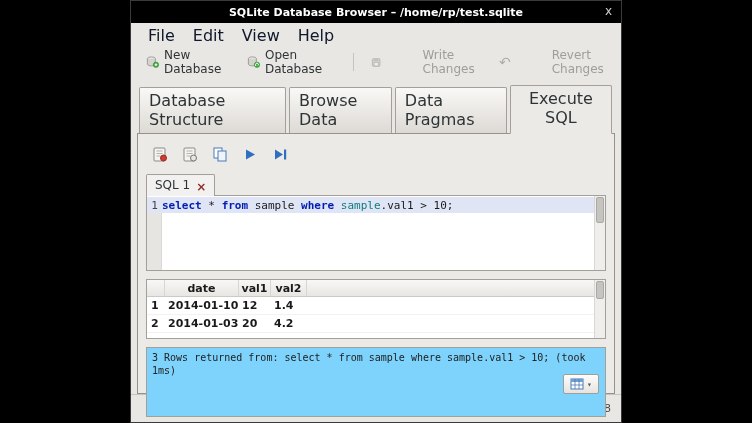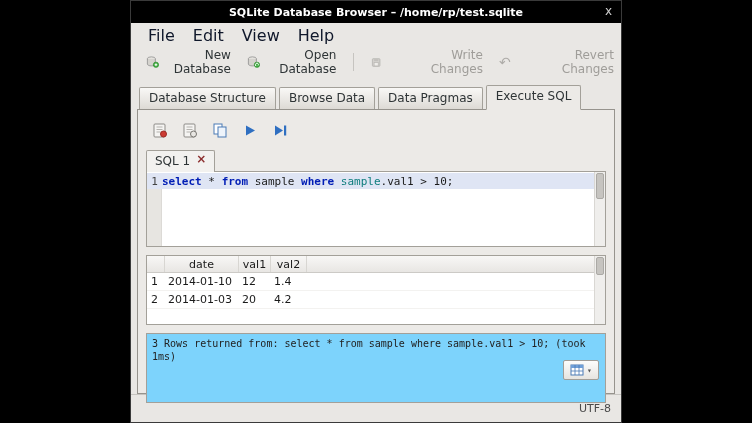--- a/index.html
+++ b/index.html
@@ -20,44 +20,44 @@
 
   
   .menubar { height:24px; display:flex; align-items:center; padding-left:8px;
              font-size:16px; color:#0f172a; flex:0 0 auto;text-align:center; }
   .menubar .mitem { padding:3px 9px; }
 
   
   .toolbar { height:30px; display:flex; align-items:center; padding-left:8px;
              gap:2px; flex:0 0 auto; }
   .tbtn { display:flex; align-items:center; gap:5px; padding:3px 7px;
-          font-size:12px; color:#2e3436;text-align:right; }
+          font-size:12px; color:#2e3436; }
   .tbtn.disabled { color:#9f9d99;gap:41px; }
   .tsep { width:1px; height:18px; background:#c6c4c0; margin:0 8px; }
 
   
   .content { flex:1; display:flex; flex-direction:column; margin:8px 6px 0 6px; min-height:0; }
   .tabstrip { display:flex; align-items:flex-end; border-bottom:1px solid #96938d;
               padding-left:2px; flex:0 0 auto; }
   .tab { border:1px solid #a3a099; border-bottom:none; margin-right:3px;
-         padding:3px 9px 4px 9px; font-size:12px; color:#2e3436;
+         padding:3px 9px 4px 9px; font-size:16px; color:#2e3436;
          background:linear-gradient(#f9f8f6,#dddad5); border-radius:2px 2px 0 0; }
   .tab.active { background:#eceae7; margin-bottom:-1px; padding-bottom:6px;
                 border-bottom:1px solid #eceae7; z-index:2;text-align:center; }
   .panel { flex:1; background:#eceae7; border:1px solid #96938d; border-top:none;
            padding:8px; display:flex; flex-direction:column; min-height:0; }
 
   
   .sqltools { height:24px; display:flex; align-items:center; gap:10px;
               padding-left:4px; flex:0 0 auto; }
   .itool { width:20px; height:20px; display:flex; align-items:center; justify-content:center; }
 
   
   .sqltabrow { margin-top:8px; display:flex; align-items:flex-end; flex:0 0 auto; }
-  .sqltab { display:inline-flex; align-items:flex-start; gap:6px; padding:3px 8px 4px 8px;
+  .sqltab { display:inline-flex; align-items:flex-end; gap:6px; padding:3px 8px 4px 8px;
             border:1px solid #a3a099; border-bottom:none; background:#f2f1ef;
             font-size:12px; color:#2e3436; border-radius:2px 2px 0 0;
             margin-bottom:-1px; z-index:2; }
   .sqltab .xclose { color:#8c2f2f; font-weight:bold; font-size:12px; line-height:10px; }
 
   
   .editor { position:relative; height:76px; background:#fff;
             border:1px solid #a3a099; flex:0 0 auto;
             font-family:"DejaVu Sans Mono", monospace; font-size:11px; }
   .gutter { position:absolute; left:0; top:17px; bottom:0; width:15px;
@@ -67,22 +67,22 @@
   .codeline .lnum { width:15px; text-align:center; color:#444; flex:0 0 auto; }
   .codeline .code { white-space:pre; color:#1a1a1a; }
   .tok-kw { color:#001db5; font-weight:bold; }
   .tok-id { color:#0e7d7d; }
   .vscroll { position:absolute; right:0; top:0; bottom:0; width:11px;
              background:#efeeec; border-left:1px solid #d9d7d3; }
   .vthumb { position:absolute; top:1px; left:1px; right:1px; height:26px;
             background:#c6c4c0; border:1px solid #abaa a6; border:1px solid #aba9a5; border-radius:2px; }
 
   
-  .grid { position:relative; margin-top:8px; height:70px; background:#fff;
-          border:1px solid #a3a099; font-size:11px; color:#1a1a1a; flex:0 0 auto; }
+  .grid { position:relative; margin-top:8px; height:60px; background:#fff;
+          border:1px solid #a3a099; font-size:11px; color:#1a1a1a; flex:0 0 auto;font-weight:bold; }
   .ghead { display:flex; height:17px; background:linear-gradient(#f8f7f6,#e8e6e3);
            border-bottom:1px solid #cccac6; margin-right:11px; }
   .ghead .hc { display:flex; align-items:center; justify-content:center;
                border-right:1px solid #d8d6d2; }
   .grow { display:flex; height:18px; align-items:center; margin-right:11px;
           border-bottom:1px solid #f3f2f0; }
   .c-num { width:18px; flex:0 0 auto; padding-left:4px; }
   .c-date { width:74px; flex:0 0 auto; padding-left:3px; }
   .c-v1 { width:32px; flex:0 0 auto; padding-left:3px; }
   .c-v2 { width:36px; flex:0 0 auto; padding-left:3px; }

